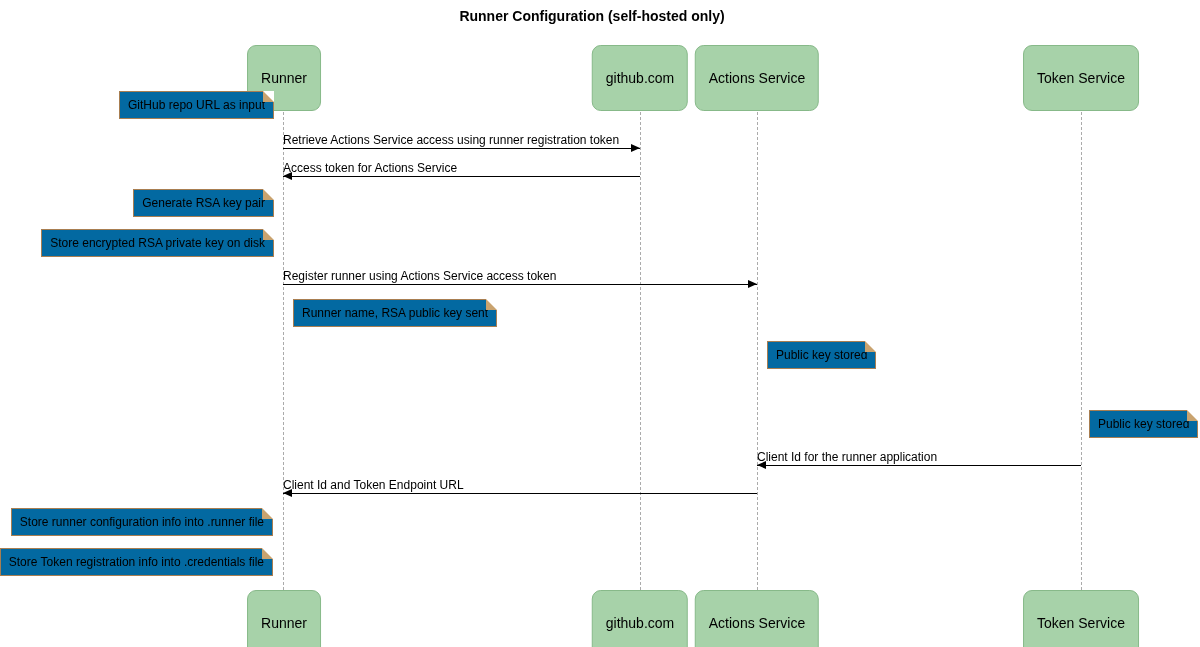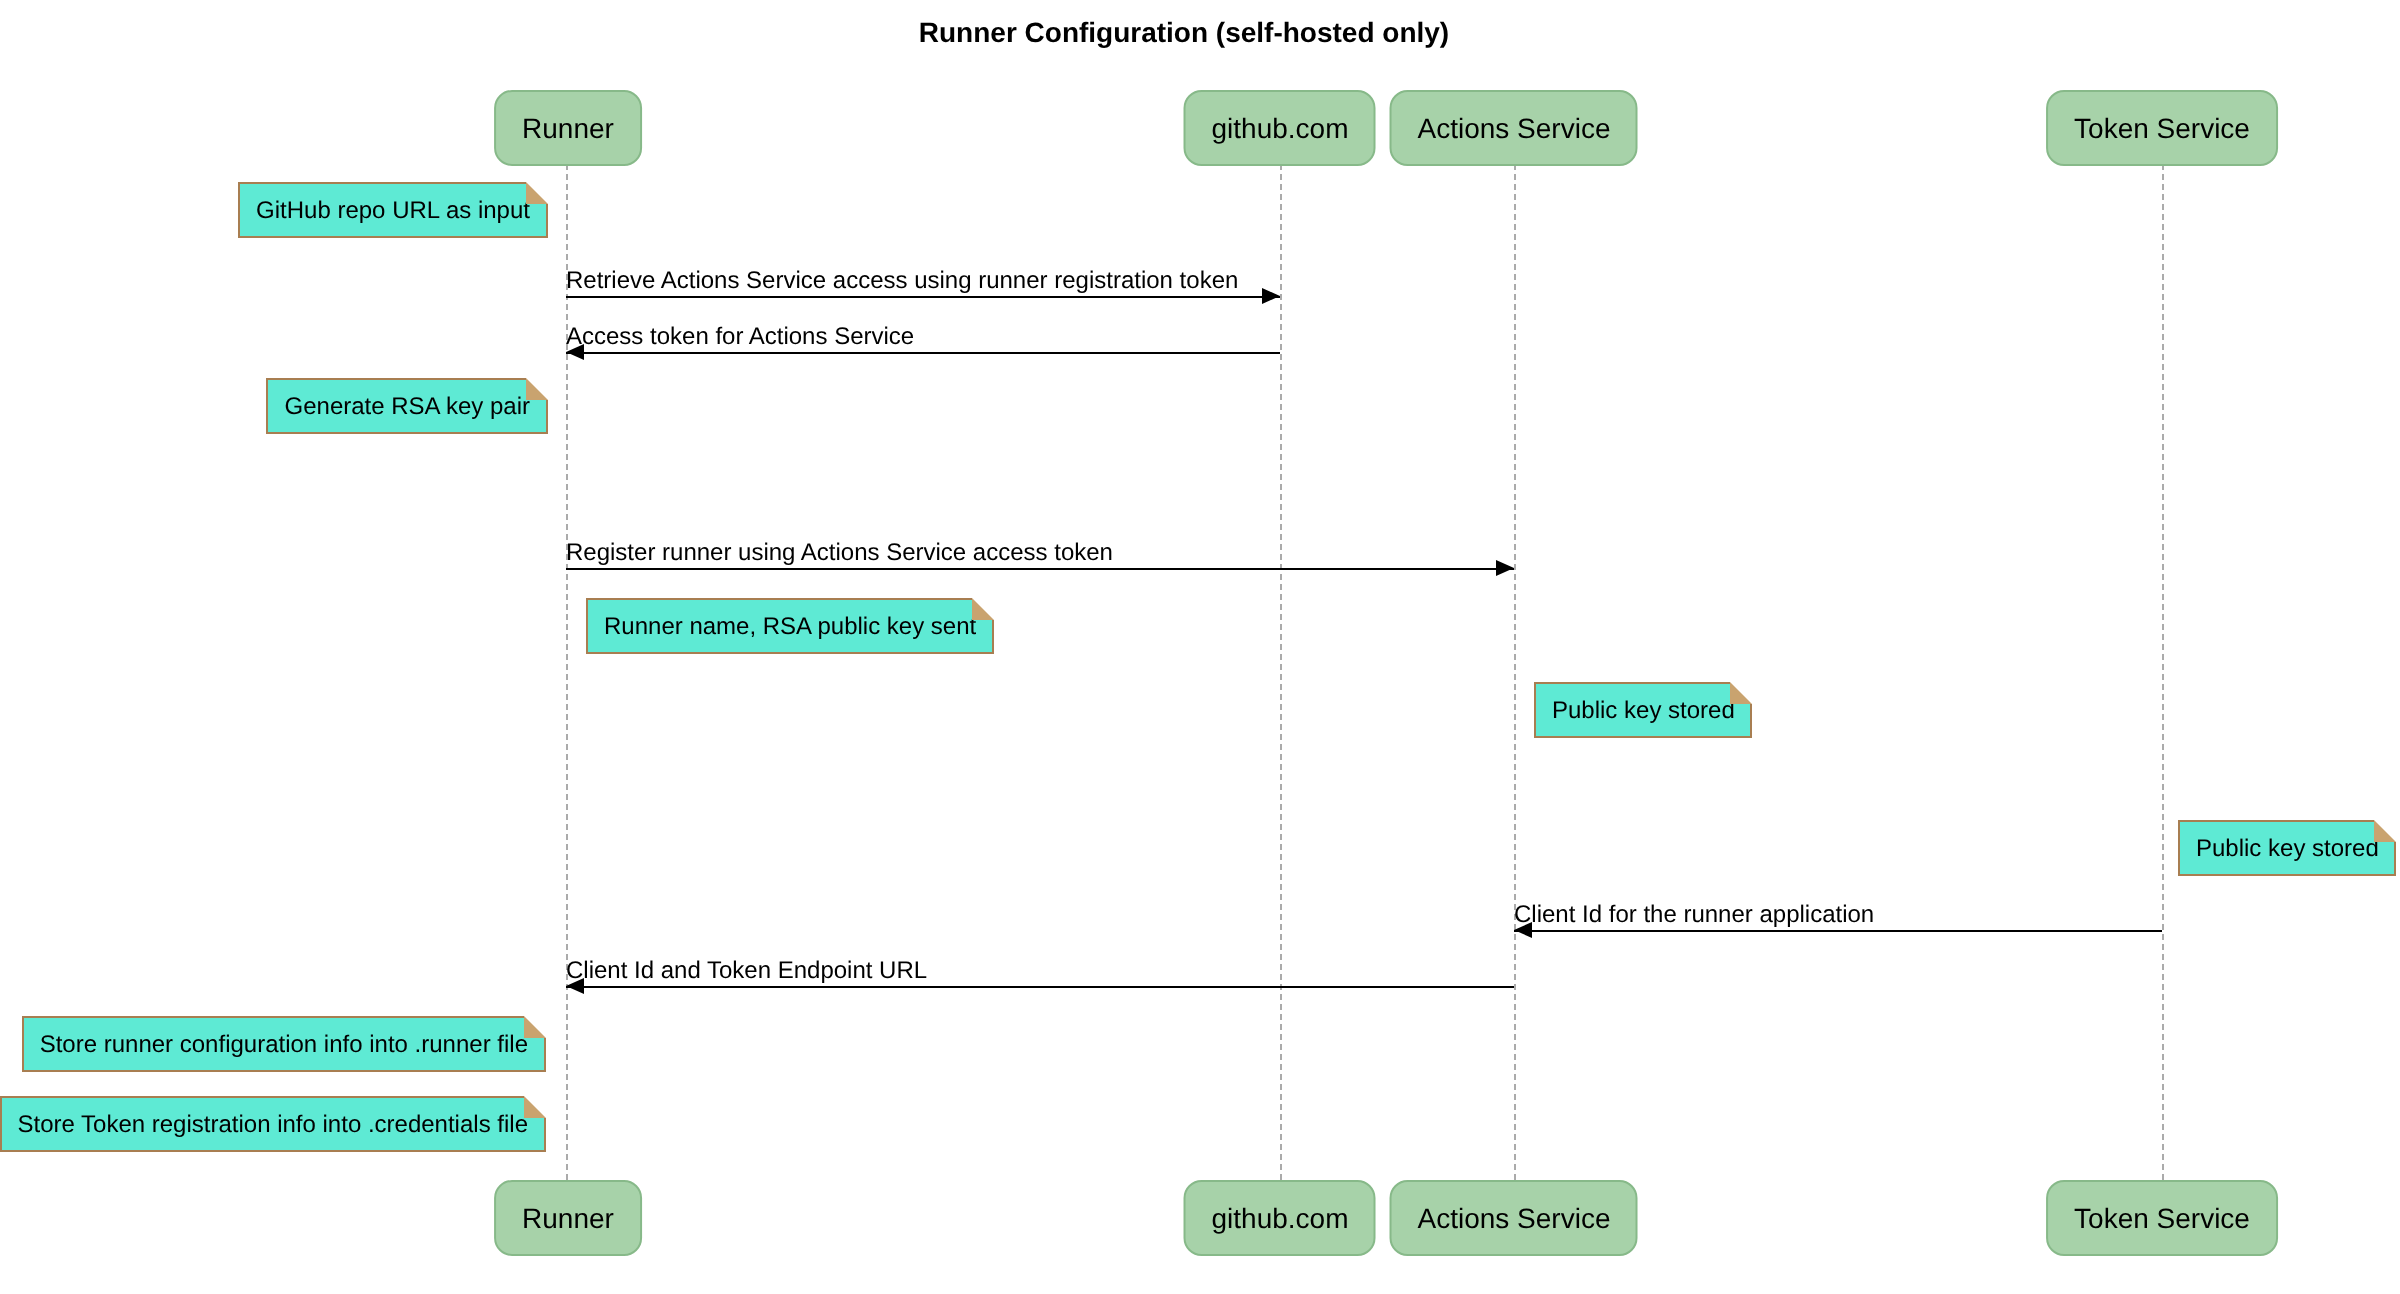--- a/index.html
+++ b/index.html
@@ -20,21 +20,21 @@
     font-size: 14px;
     font-weight: bold;
   }
 
   .participant {
     position: absolute;
     transform: translateX(-50%);
     background: #a7d2a9;
     border: 1px solid #87b989;
     border-radius: 9px;
-    padding: 10px 13px;
+    padding: 24px 13px;
     font-size: 14px;
     white-space: nowrap;
     text-align: right;
     z-index: 3;
   }
   .row-top    { top: 45px; }
   .row-bottom { top: 590px; }
 
   .lifeline {
     position: absolute;
@@ -73,21 +73,21 @@
     border-color: transparent transparent transparent #000;
   }
   .arrow-left::after {
     left: 0;
     border-width: 4.5px 9px 4.5px 0;
     border-color: transparent #000 transparent transparent;
   }
 
   .note {
     position: absolute;
-    background: #5eead4;
+    background: #0369a1;
     border: 1px solid #a87e51;
     padding: 6px 8px;
     font-size: 12px;
     line-height: 14px;
     white-space: nowrap;
     z-index: 4;
   }
   .note::before {
     content: "";
     position: absolute;
@@ -141,19 +141,20 @@
     <div class="msg-line arrow-left"></div>
   </div>
 
   <div class="msg" style="left:283px; top:478px; width:474px">
     <div class="msg-text">Client Id and Token Endpoint URL</div>
     <div class="msg-line arrow-left"></div>
   </div>
 
   <div class="note" style="right:926px; top:91px">GitHub repo URL as input</div>
   <div class="note" style="right:926px; top:189px">Generate RSA key pair</div>
+  <div class="note" style="right:926px; top:229px">Store encrypted RSA private key on disk</div>
   <div class="note" style="left:293px;  top:299px">Runner name, RSA public key sent</div>
   <div class="note" style="left:767px;  top:341px">Public key stored</div>
   <div class="note" style="left:1089px; top:410px">Public key stored</div>
   <div class="note" style="right:927px; top:508px">Store runner configuration info into .runner file</div>
   <div class="note" style="right:927px; top:548px">Store Token registration info into .credentials file</div>
 
 </div>
 
 </body></html>

